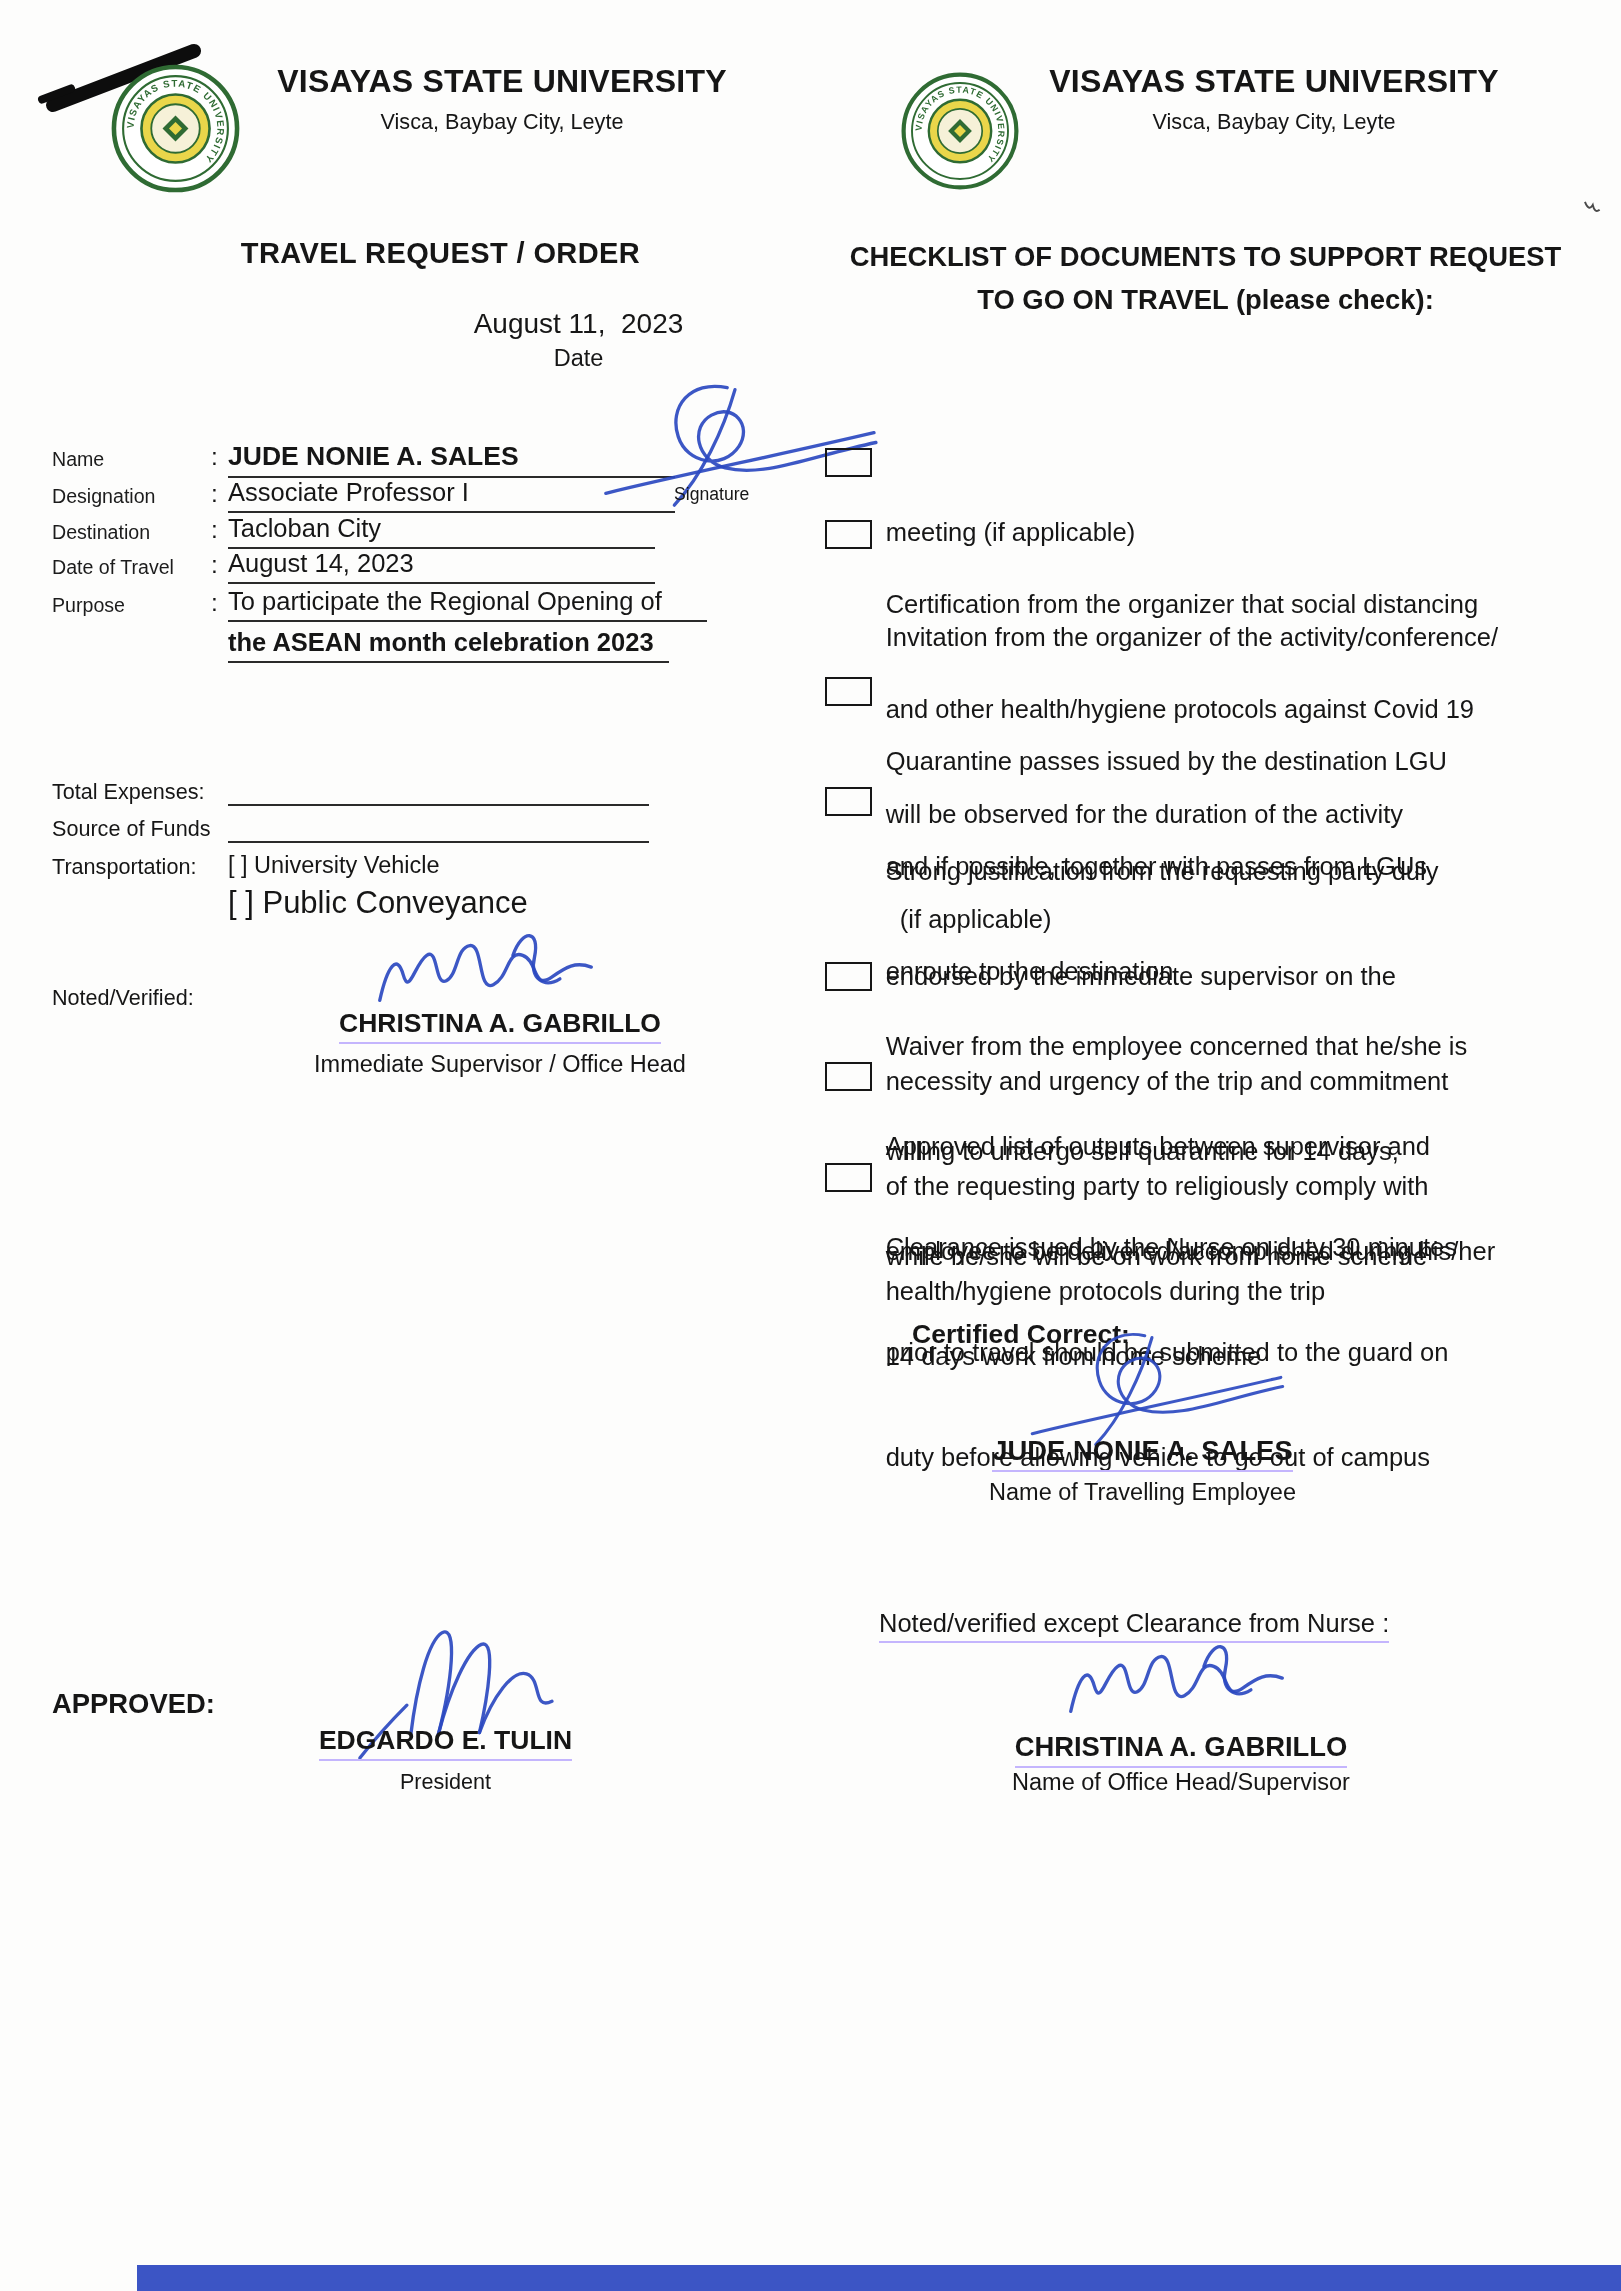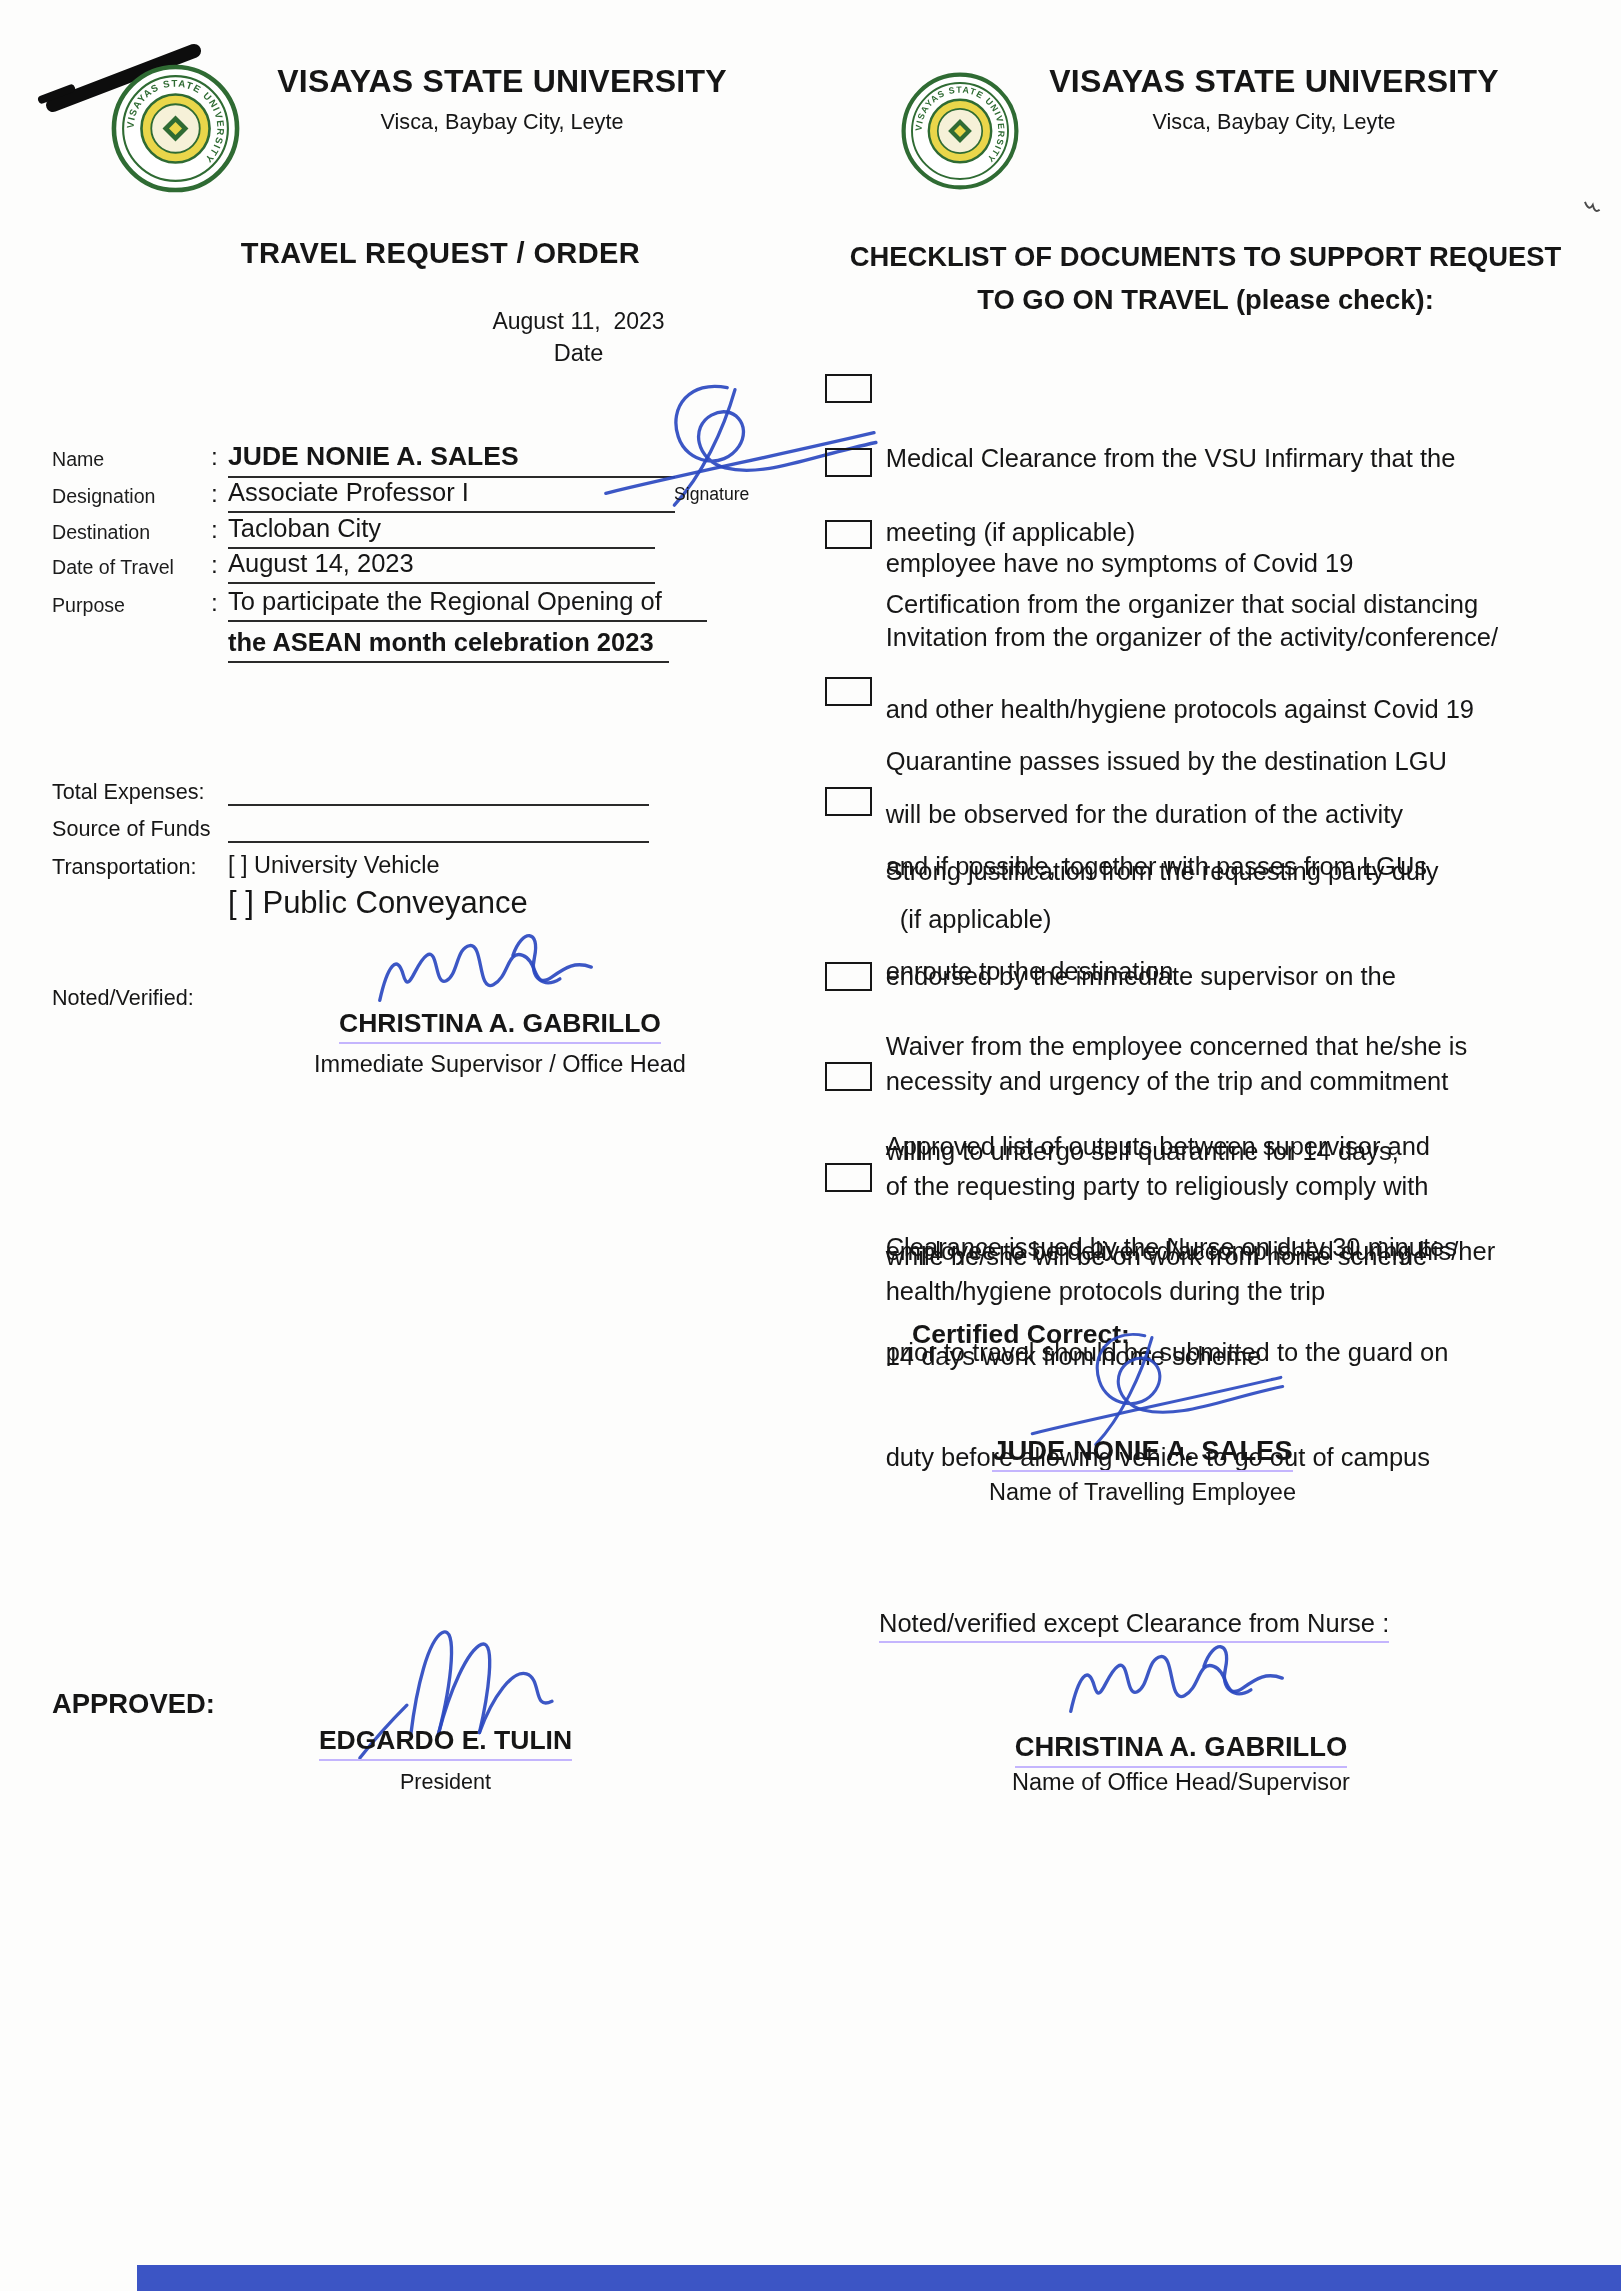--- a/index.html
+++ b/index.html
@@ -51,21 +51,21 @@
   </div>
 
   <div class="abs center" style="left:257px; top:63px; width:490px;">
     <div class="hdr-uni">VISAYAS STATE UNIVERSITY</div>
     <div class="hdr-addr">Visca, Baybay City, Leyte</div>
   </div>
 
   <div class="abs center bold" style="left:176px; top:237px; width:529px; font-size:29px; letter-spacing:0.4px;">TRAVEL REQUEST / ORDER</div>
 
   <div class="abs center" style="left:446px; top:308px; width:265px;">
-    <div class="pre" style="font-size:23px;">August 11,  2023</div>
+    <div class="pre" style="font-size:28px;">August 11,  2023</div>
     <div style="font-size:23.5px; margin-top:4.9px;">Date</div>
   </div>
 
   <div class="frow" style="top:441px;">
     <span class="flabel">Name</span>
     <span class="fcolon">:</span>
     <span class="fval bold" style="width:447px; font-size:26.5px;">JUDE NONIE A. SALES</span>
   </div>
   <div class="frow" style="top:478px;">
     <span class="flabel">Designation</span>
@@ -162,27 +162,20 @@
     <svg viewBox="0 0 20 18" width="19.6" height="17.6">
         <path d="M3,3 q4,10 8,3 q2,9 7,5" fill="none" stroke="#4a4a4a" stroke-width="2"></path>
       </svg>
   </div>
 
   <div class="abs center bold" style="left:828px; top:235px; width:755px; font-size:27.4px; line-height:43px;">
     <div>CHECKLIST OF DOCUMENTS TO SUPPORT REQUEST</div>
     <div>TO GO ON TRAVEL (please check):</div>
   </div>
 
-  <div class="check-item" style="top:371px;">
-    <span class="cbox"></span>
-    <div class="clines">
-      <div>Medical Clearance from the VSU Infirmary that the</div>
-      <div>employee have no symptoms of Covid 19</div>
-    </div>
-  </div>
 
   <div class="check-item" style="top:445px;">
     <span class="cbox"></span>
     <div class="clines">
       <div>meeting (if applicable)</div>
       <div>Invitation from the organizer of the activity/conference/</div>
     </div>
   </div>
 
   <div class="check-item" style="top:517px;">

